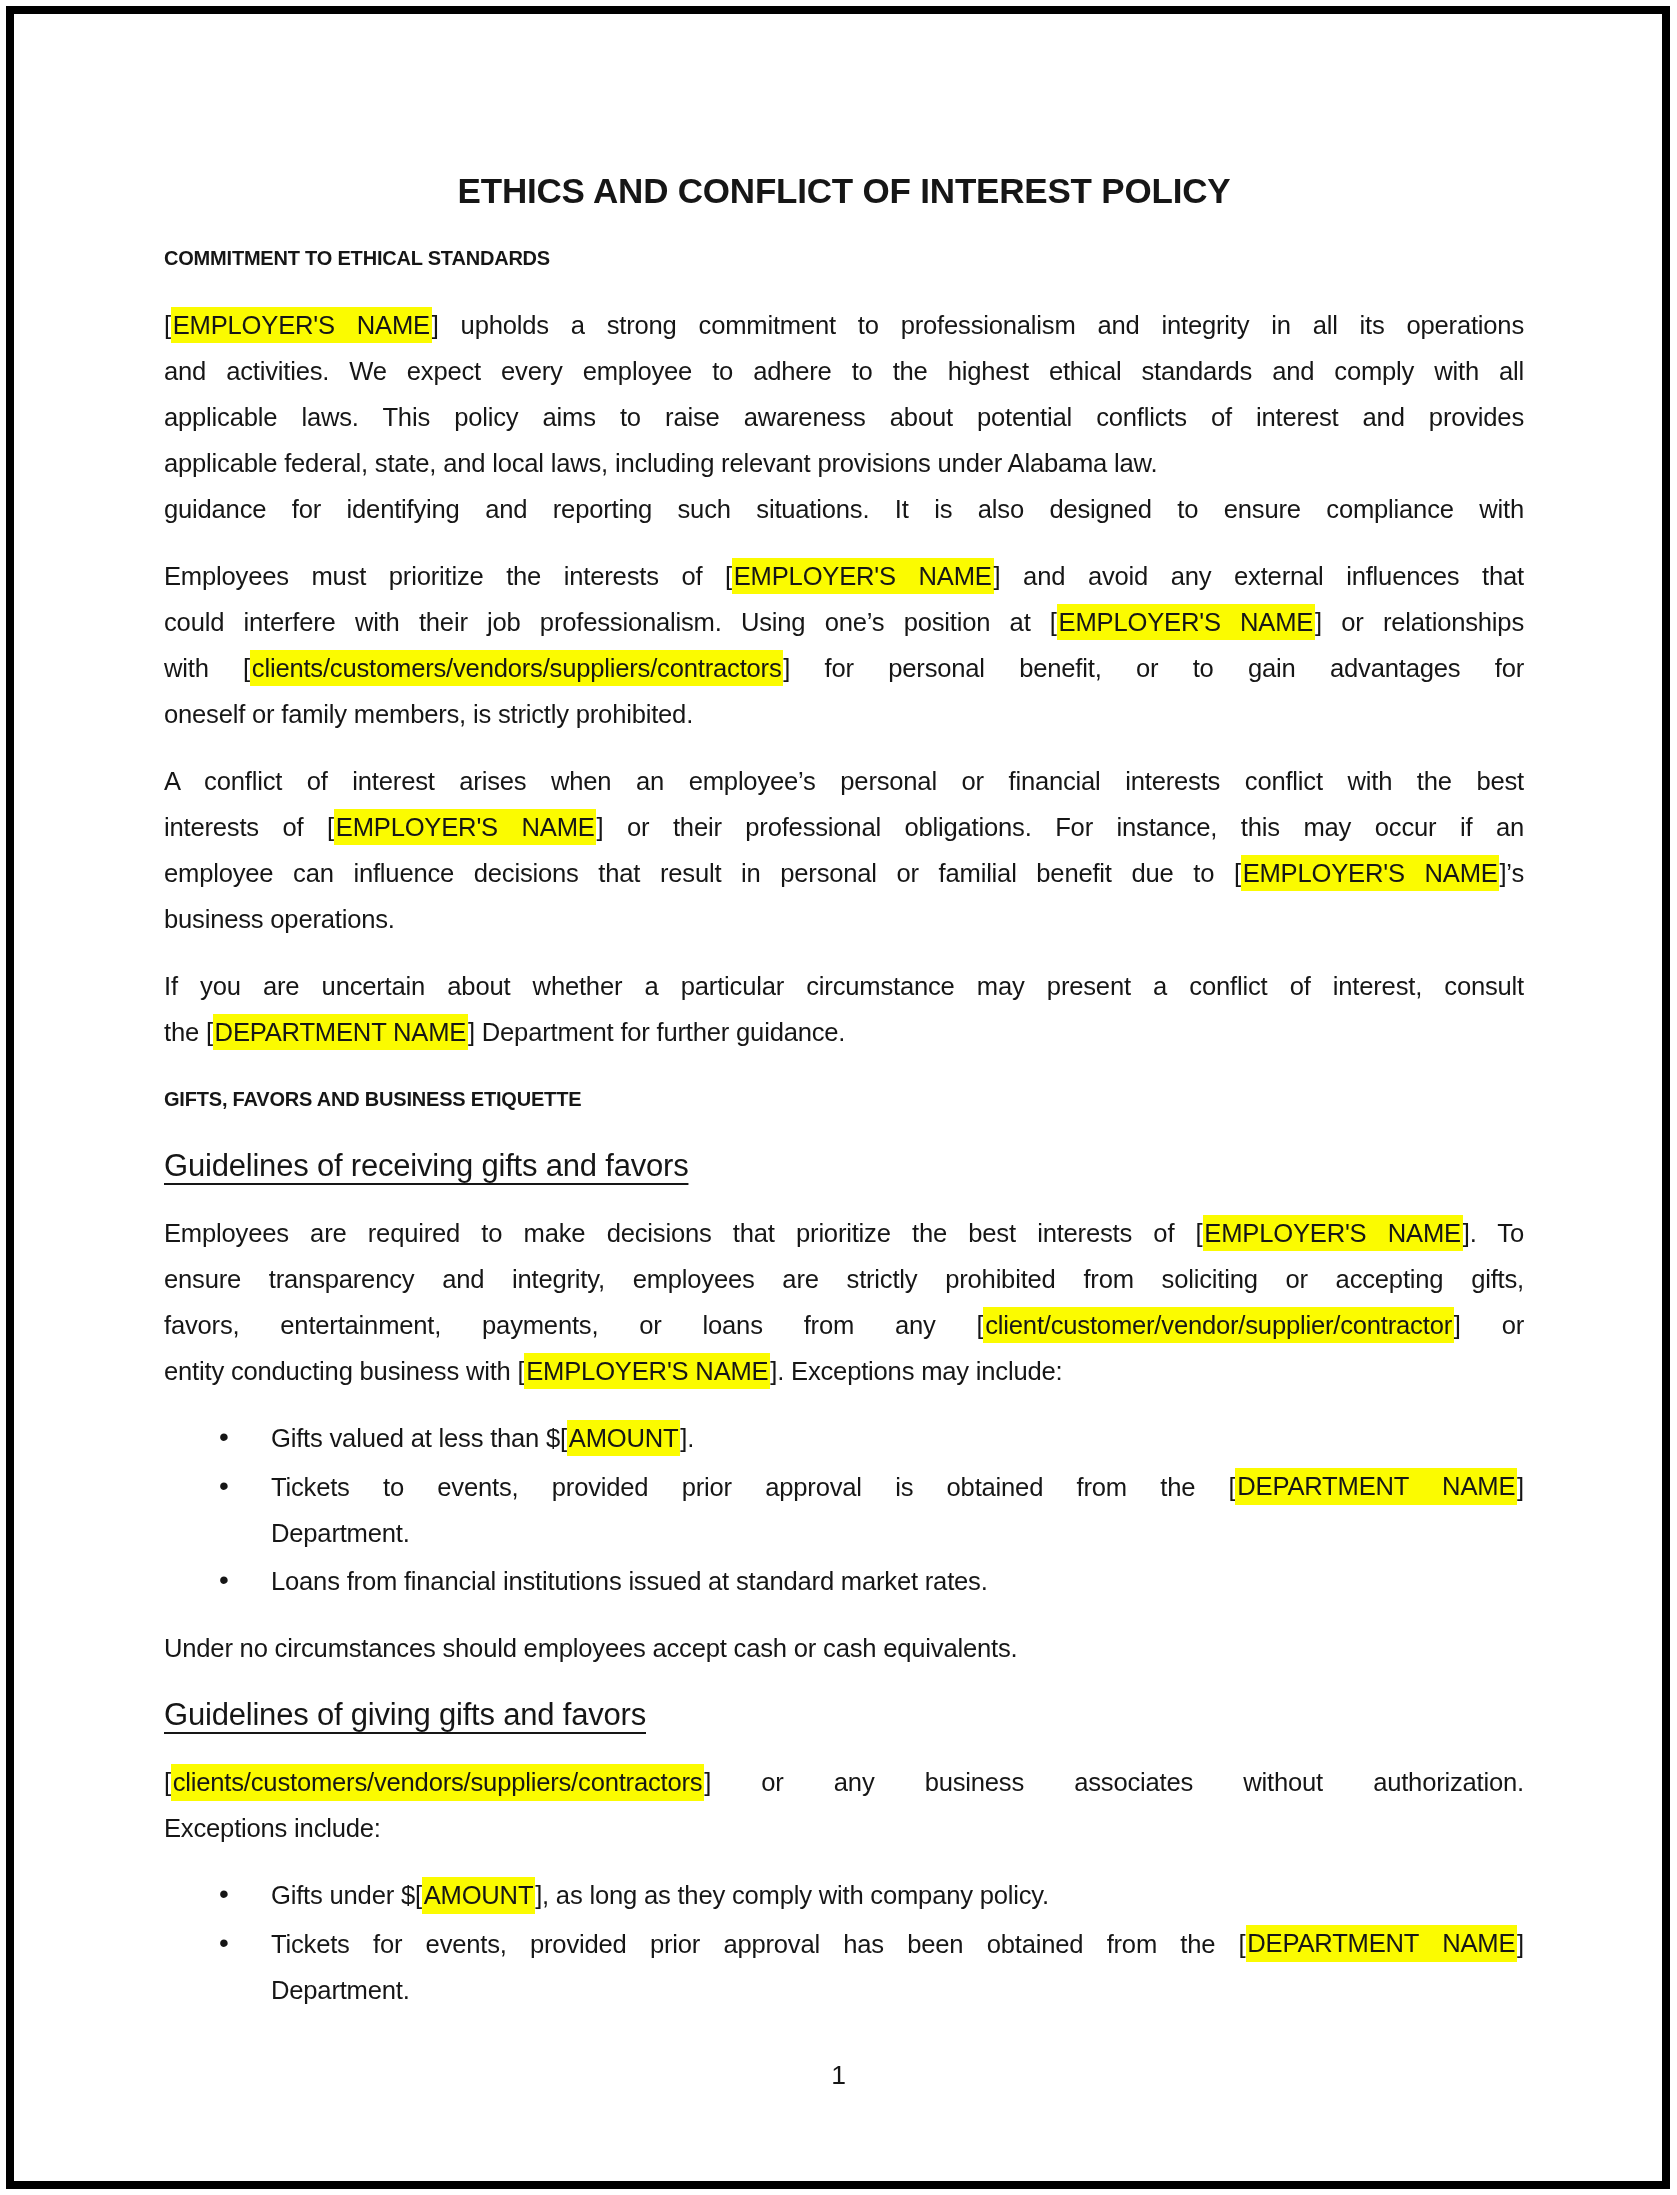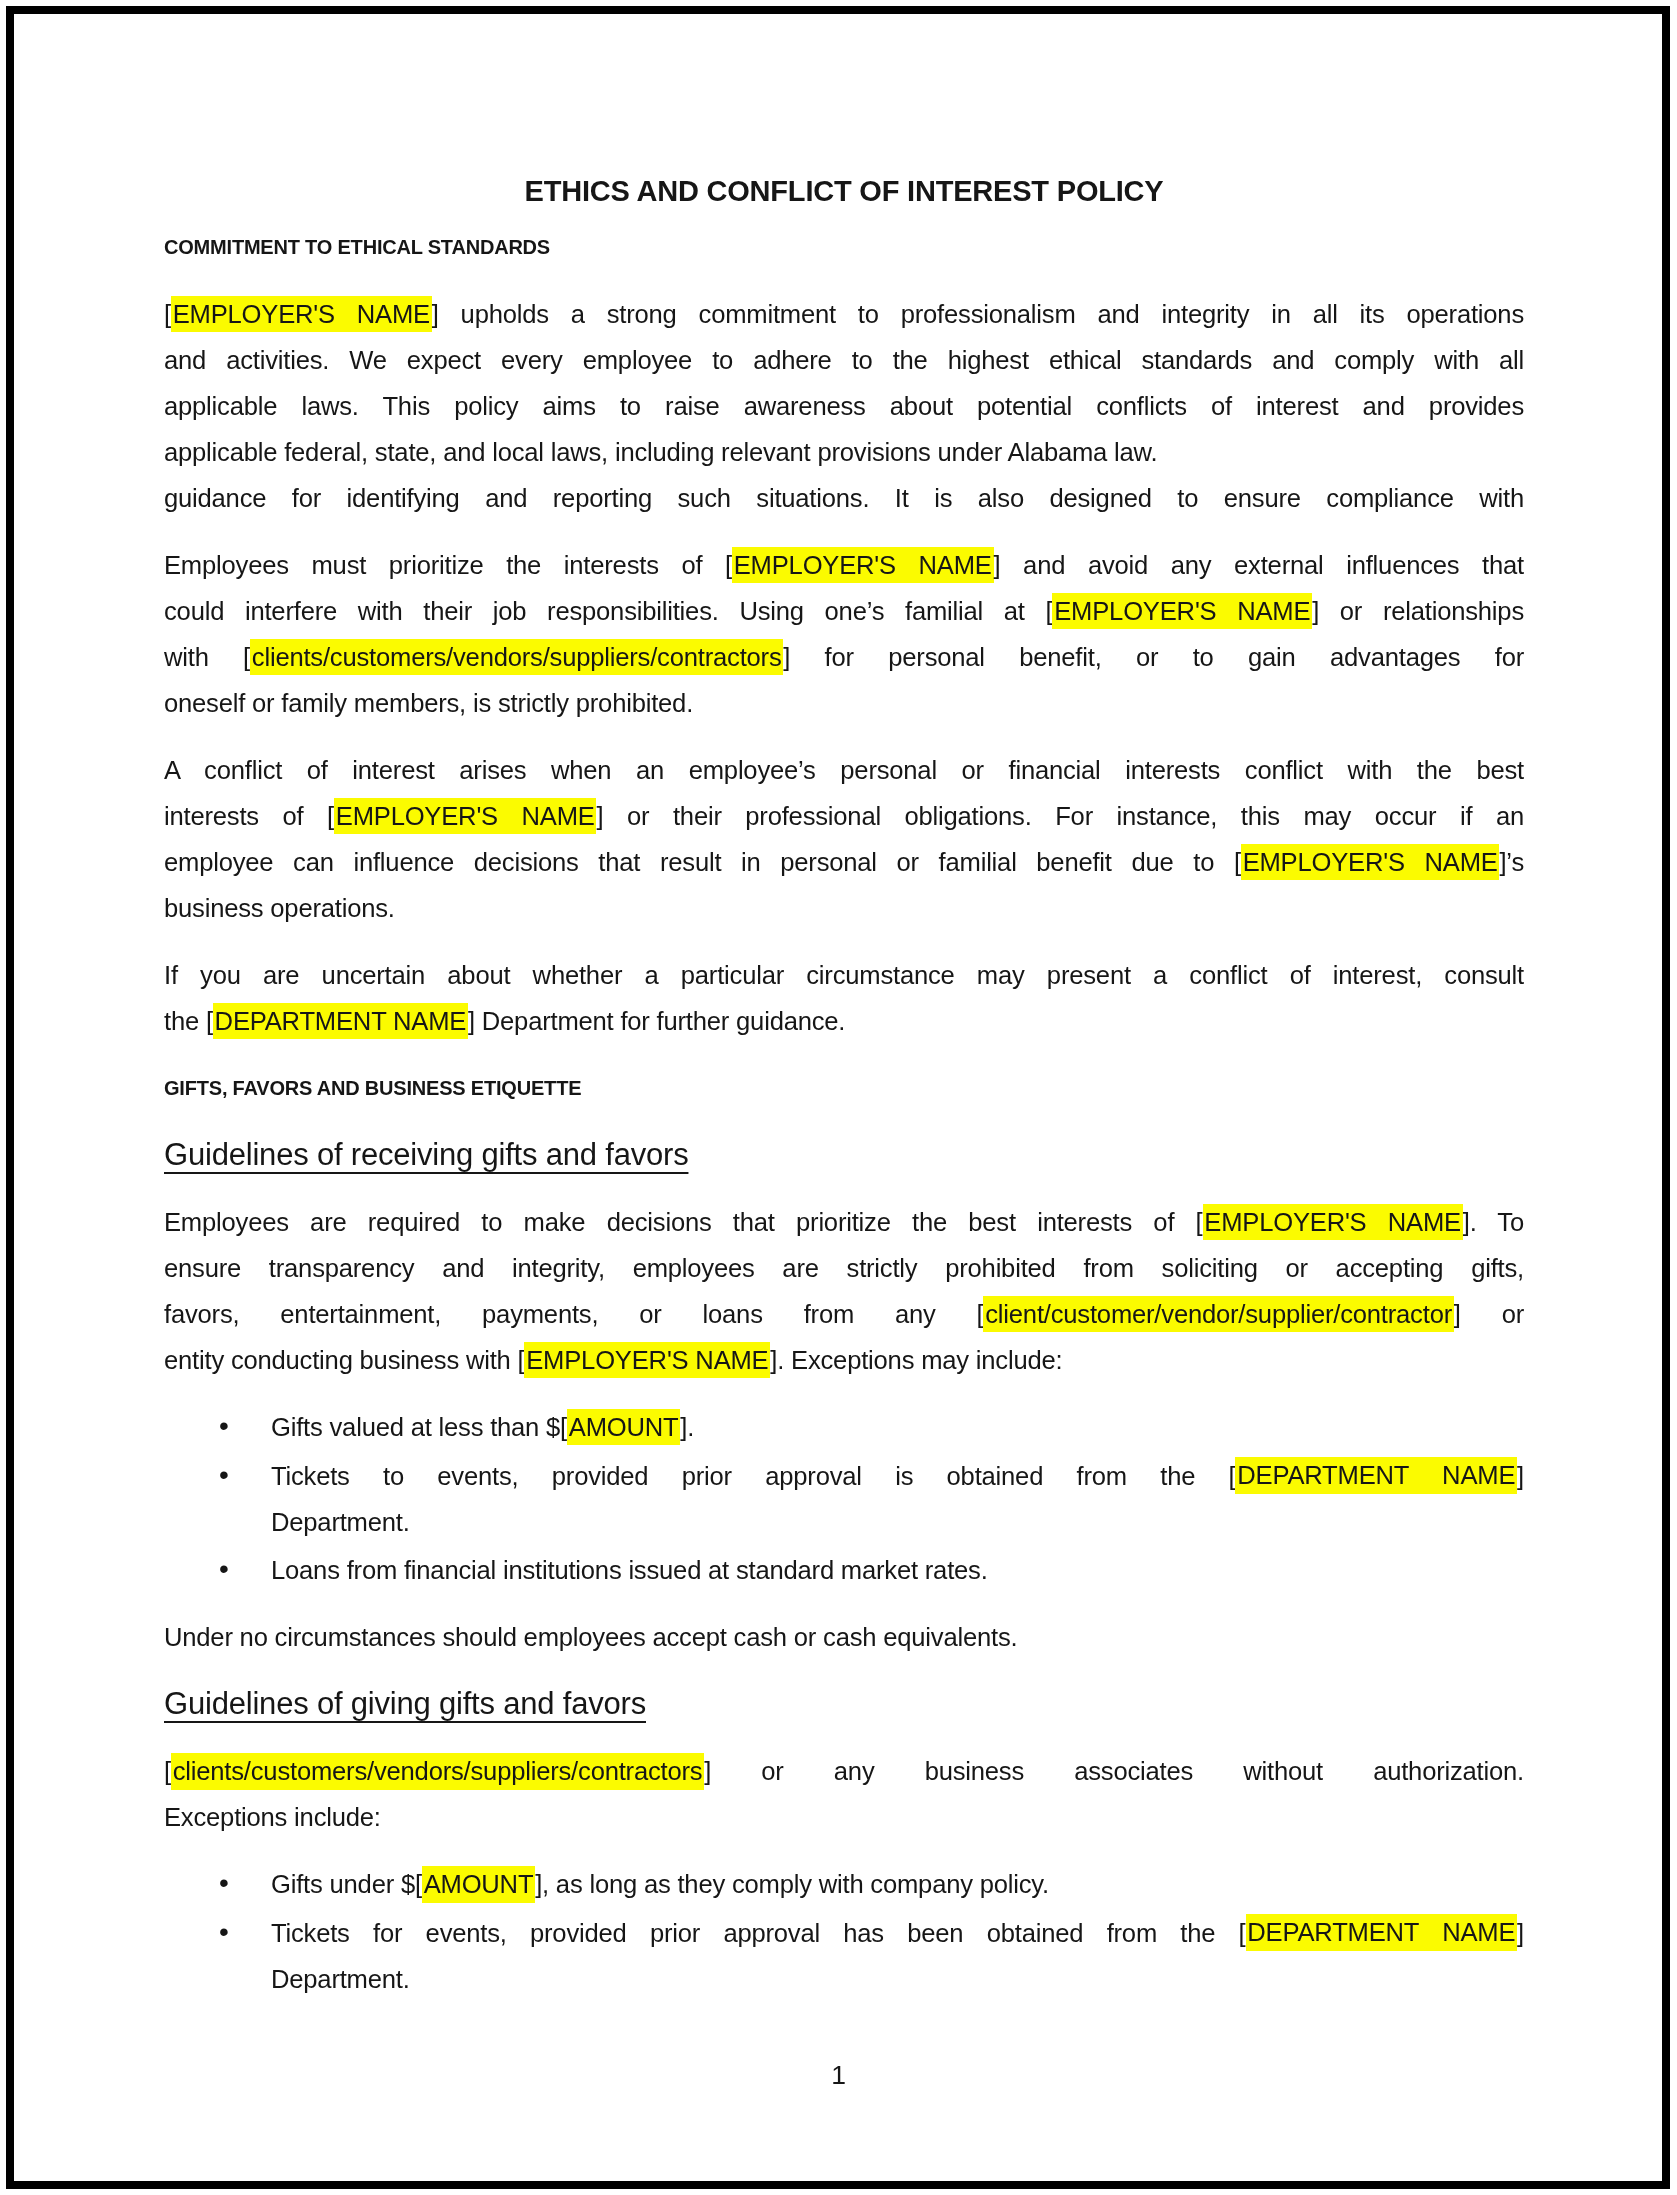--- a/index.html
+++ b/index.html
@@ -14,22 +14,22 @@
   .frame {
     position:absolute; left:6.2px; top:6.2px; right:7px; bottom:7px;
     border:8px solid #000000;
     pointer-events:none;
   }
   .content {
     position:absolute; left:164px; top:168px; width:1360px;
     font-size:25.6px; line-height:46px; letter-spacing:-0.2px;
   }
   .title {
-    text-align:center; font-weight:bold; font-size:29px; line-height:46px;
-    margin:0 0 10px 0;
+    text-align:center; font-weight:bold; font-size:35px; line-height:46px;
+    margin:0 0 21px 0;
   }
   .heading {
     font-weight:bold; font-size:20px; line-height:46px;
     margin:4px 0 21px 0;
   }
   .subheading {
     font-size:31px; line-height:46px;
     text-decoration:underline;
     text-decoration-thickness:2.2px;
     text-underline-offset:7px;
@@ -61,21 +61,21 @@
       <div class="heading">COMMITMENT TO ETHICAL STANDARDS</div>
       <div class="para">
         <div class="line j"><span>[</span><span class="hl">EMPLOYER'S NAME</span><span>] upholds a strong commitment to professionalism and integrity in all its operations</span></div>
         <div class="line j"><span>and activities. We expect every employee to adhere to the highest ethical standards and comply with all</span></div>
         <div class="line j"><span>applicable laws. This policy aims to raise awareness about potential conflicts of interest and provides</span></div>
         <div class="line"><span>applicable federal, state, and local laws, including relevant provisions under Alabama law.</span></div>
         <div class="line j"><span>guidance for identifying and reporting such situations. It is also designed to ensure compliance with</span></div>
       </div>
       <div class="para">
         <div class="line j"><span>Employees must prioritize the interests of [</span><span class="hl">EMPLOYER'S NAME</span><span>] and avoid any external influences that</span></div>
-        <div class="line j"><span>could interfere with their job responsibilities. Using one’s familial at [</span><span class="hl">EMPLOYER'S NAME</span><span>] or relationships</span></div>
+        <div class="line j"><span>could interfere with their job professionalism. Using one’s position at [</span><span class="hl">EMPLOYER'S NAME</span><span>] or relationships</span></div>
         <div class="line j"><span>with [</span><span class="hl">clients/customers/vendors/suppliers/contractors</span><span>] for personal benefit, or to gain advantages for</span></div>
         <div class="line"><span>oneself or family members, is strictly prohibited.</span></div>
       </div>
       <div class="para">
         <div class="line j"><span>A conflict of interest arises when an employee’s personal or financial interests conflict with the best</span></div>
         <div class="line j"><span>interests of [</span><span class="hl">EMPLOYER'S NAME</span><span>] or their professional obligations. For instance, this may occur if an</span></div>
         <div class="line j"><span>employee can influence decisions that result in personal or familial benefit due to [</span><span class="hl">EMPLOYER'S NAME</span><span>]’s</span></div>
         <div class="line"><span>business operations.</span></div>
       </div>
       <div class="para">

